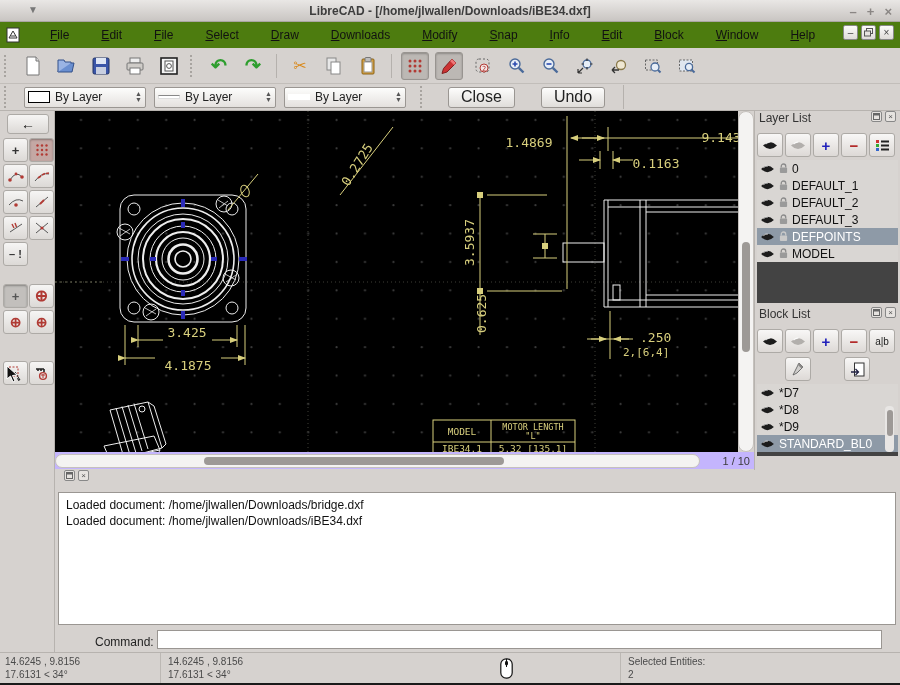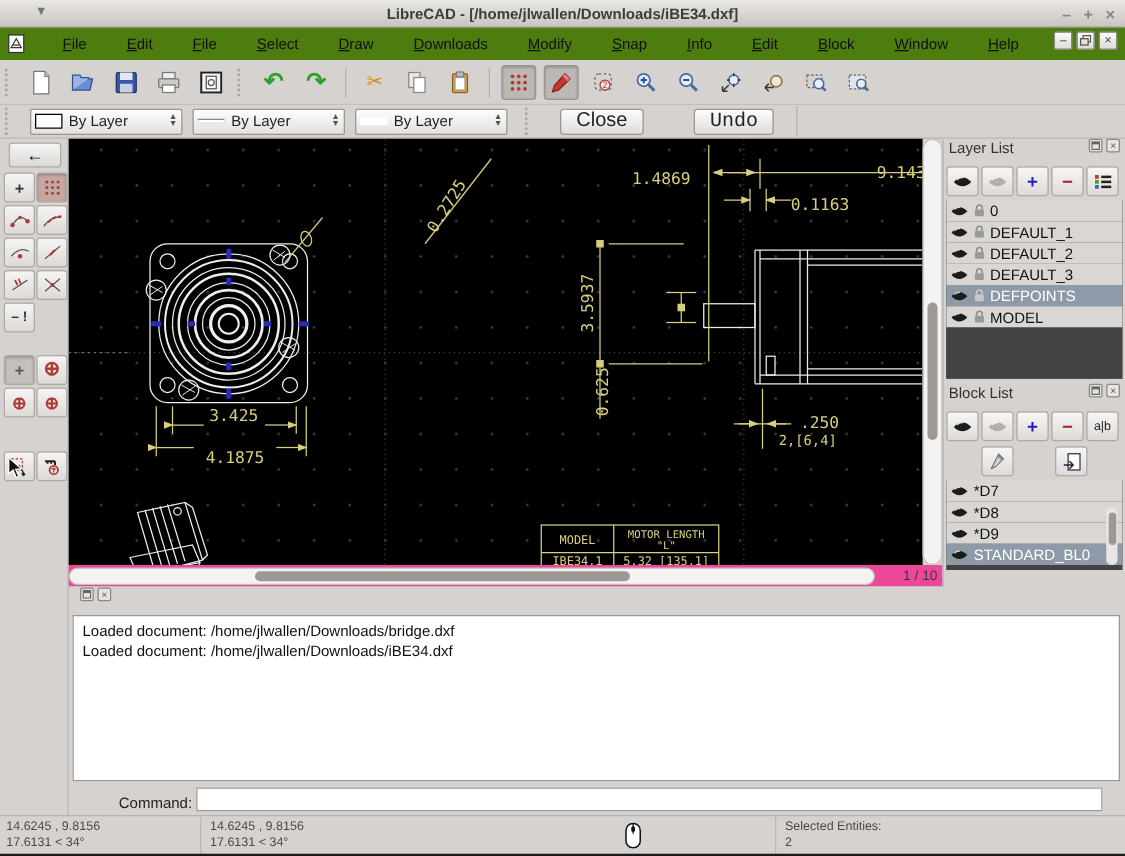--- a/index.html
+++ b/index.html
@@ -62,21 +62,21 @@
   .snapbtn.graypressed { background:#c2bfbc; box-shadow:inset 0 1px 2px rgba(0,0,0,.3); color:#555; }
   .snapwide { position:absolute; left:7px; top:3px; width:42px; height:20px; border:1px solid #adaaa6;
     border-radius:3px; background:linear-gradient(#f6f5f4,#dcd9d6); display:flex; align-items:center;
     justify-content:center; color:#111; font-weight:bold; font-size:14px; }
 
   
   .canvas { position:absolute; left:55px; top:111px; width:683px; height:341px; background:#000; overflow:hidden; }
   .vscroll { position:absolute; left:738px; top:111px; width:16px; height:341px; background:#f4f3f2;
     border:1px solid #c5c1bd; border-radius:8px; }
   .vscroll .thumb { position:absolute; left:3px; top:130px; width:8px; height:110px; background:#9d9996; border-radius:5px; }
-  .hscroll-row { position:absolute; left:55px; top:452px; width:699px; height:17px; background:#ec4899; display:flex; align-items:center; }
+  .hscroll-row { position:absolute; left:55px; top:452px; width:699px; height:17px; background:#c4b5fd; display:flex; align-items:center; }
   .hscroll { position:relative; width:645px; height:14px; background:#f4f3f2; border:1px solid #c5c1bd; border-radius:8px; }
   .hscroll .thumb { position:absolute; left:148px; top:2px; width:300px; height:8px; background:#9d9996; border-radius:5px; }
   .zoom-indicator { flex:1; text-align:right; font-size:11px; color:#3a3a3a; padding-right:4px; }
 
   
   .right-dock { position:absolute; left:754px; top:111px; width:146px; height:359px; background:#d6d2cf; border-left:1px solid #b7b3af; }
   .dock-title { height:20px; display:flex; align-items:flex-start; padding:0 4px; color:#333; }
   .dock-title .dt-label { flex:1; font-size:12px; }
   .dock-title .dticon { width:11px; height:11px; border:1px solid #888; border-radius:2px; margin-left:3px;
     display:flex; align-items:center; justify-content:center; font-size:8px; color:#555; background:#e6e3e0; }
@@ -300,21 +300,21 @@
       <span class="cname">By Layer</span>
       <span class="spin">▲<br>▼</span>
     </div>
     <div class="combo">
       <span class="swatch sw-type"></span>
       <span class="cname">By Layer</span>
       <span class="spin">▲<br>▼</span>
     </div>
     <span class="grip" style="margin-left:14px;"></span>
     <span class="pushbtn" style="margin-left:16px;">Close</span>
-    <span class="pushbtn" style="margin-left:40px;font-family:Liberation Mono, monospace;">Undo</span>
+    <span class="pushbtn" style="margin-left:26px;">Undo</span>
     <span class="tsep" style="margin-left:18px;"></span>
   </div>
 
   <div class="left-toolbar">
     <span class="snapwide">←</span>
     <span class="snapbtn" style="left:3px; top:27px; color:#333;">+</span>
     <span class="snapbtn pressed" style="left:29px; top:27px;">
       <svg width="14" height="14" viewBox="0 0 14 14">
           <g fill="#b23a34">
             <circle cx="2.5" cy="2.5" r="1.2"></circle>

